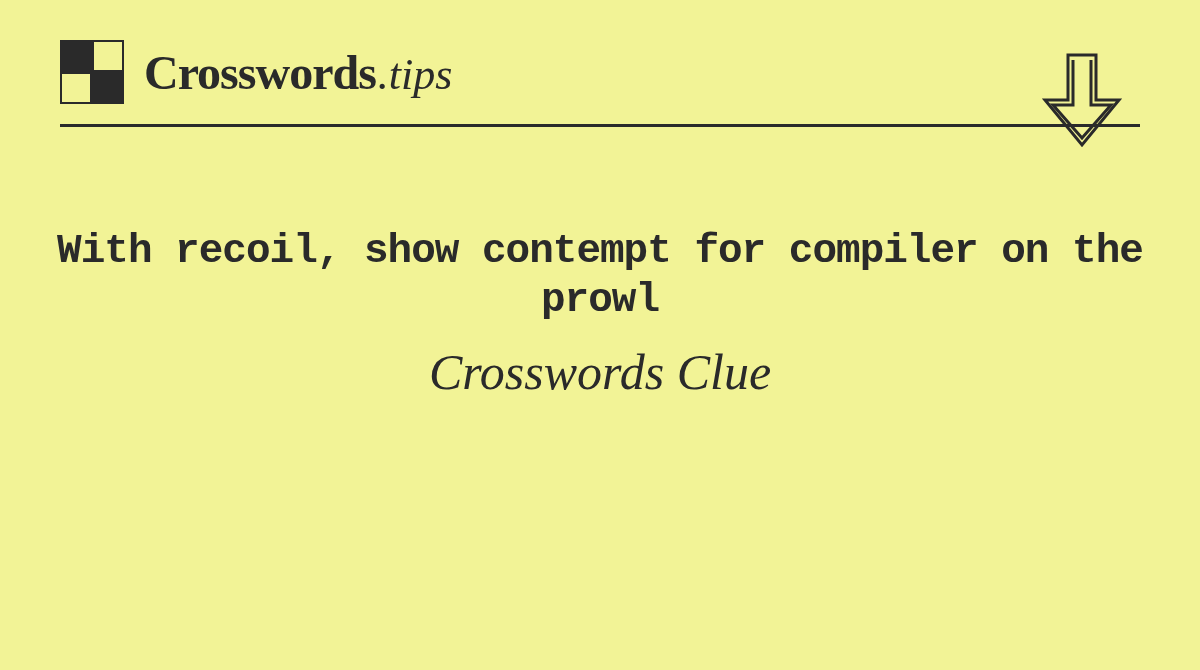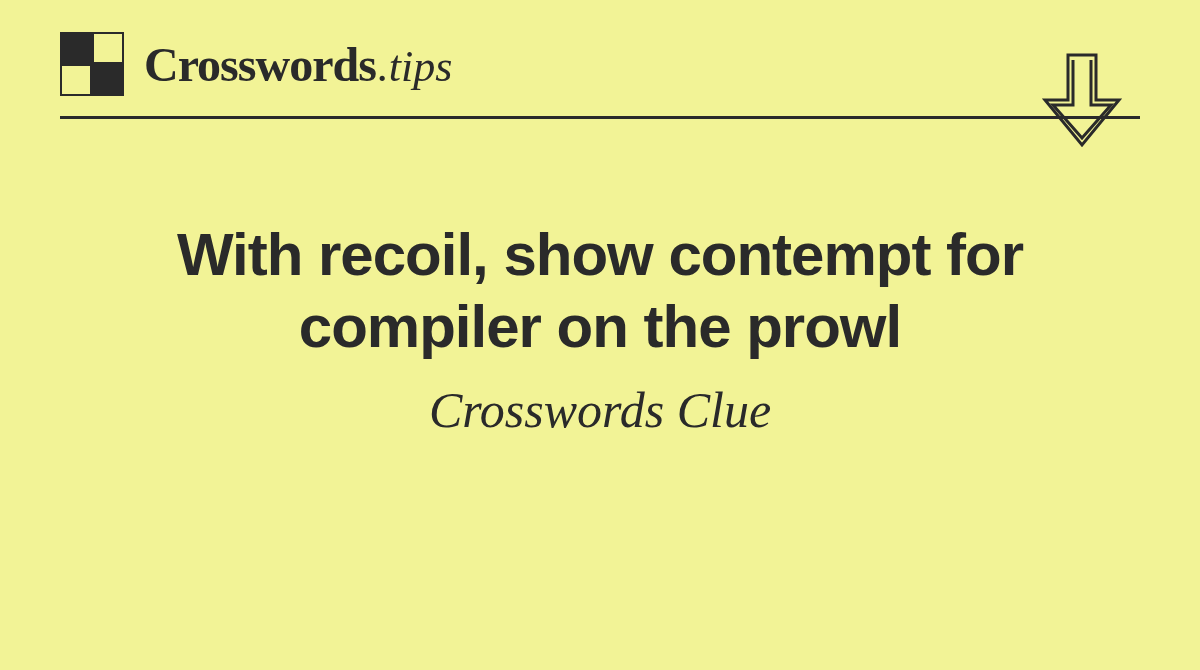--- a/index.html
+++ b/index.html
@@ -12,21 +12,21 @@
       height: 670px;
       background-color: #f2f396;
       font-family: Georgia, 'Times New Roman', serif;
       color: #2a2a2a;
       position: relative;
     }
     .header {
       display: flex;
       align-items: center;
       justify-content: space-between;
-      padding: 32px 60px 0 60px;
+      padding: 40px 60px 0 60px;
       position: relative;
     }
     .logo-section {
       display: flex;
       align-items: center;
       gap: 20px;
     }
     .logo-icon {
       width: 64px;
       height: 64px;
@@ -66,24 +66,24 @@
     .divider {
       margin: 20px 60px 0 60px;
       border: none;
       border-top: 3px solid #2a2a2a;
     }
     .content {
       text-align: center;
       padding: 100px 50px 0 50px;
     }
     .clue-text {
-      font-size: 60px;
+      font-size: 41px;
       font-weight: bold;
       line-height: 1.2;
-      font-family: Liberation Sans, sans-serif;
+      font-family: Liberation Mono, monospace;
       letter-spacing: -1px;
     }
     .subtitle {
       font-size: 50px;
       font-style: italic;
       margin-top: 18px;
       font-family: Georgia, serif;
       font-weight: normal;
     }
   </style>

